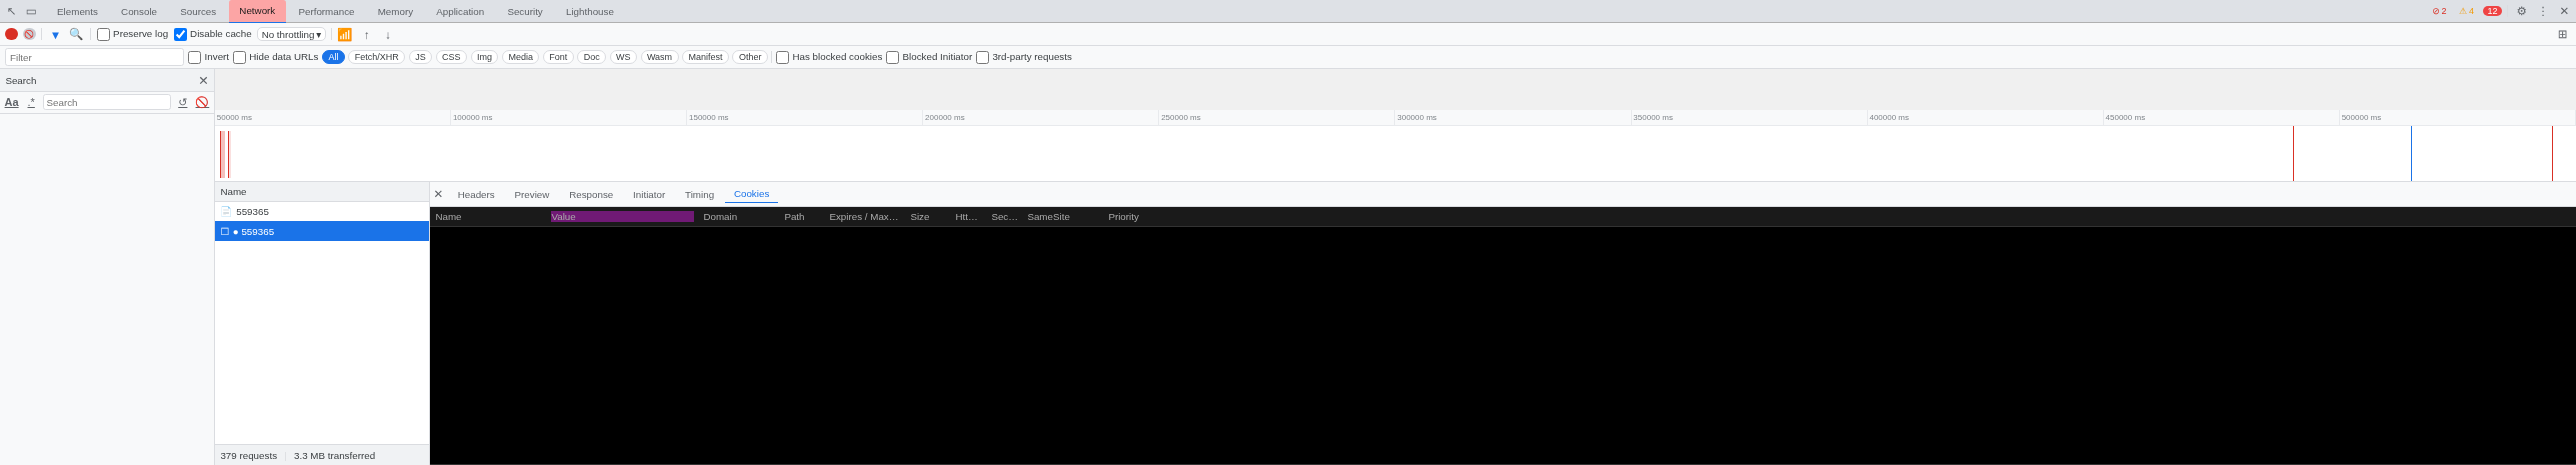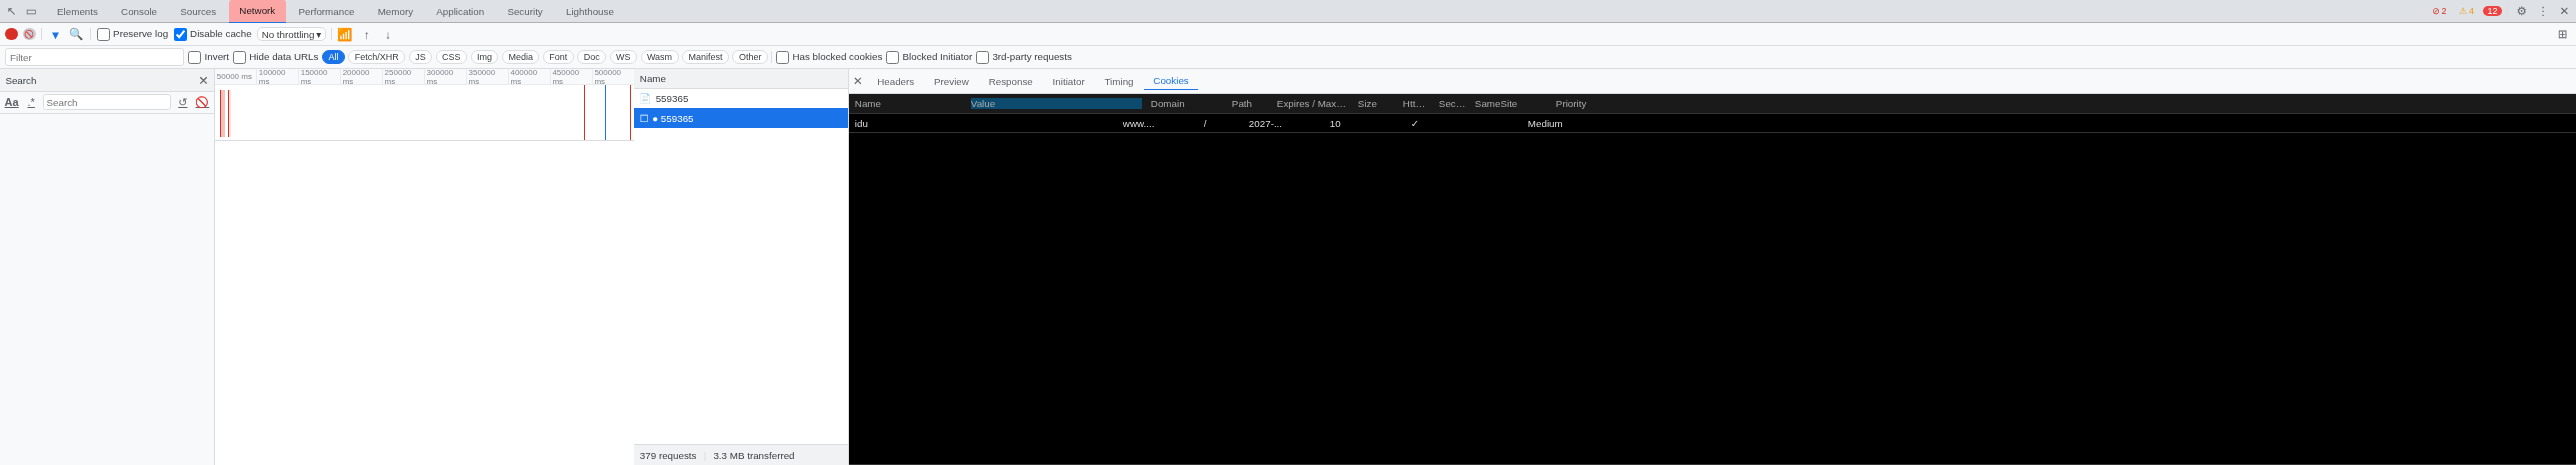--- a/index.html
+++ b/index.html
@@ -183,22 +183,24 @@
       border: 0.9px solid #dadce0;
       border-radius: 2.7px; background: white;
       height: 16px; padding: 0 2.7px;
     }
     .search-input { border: none; outline: none; font-size: 9.8px; width: 100%; background: transparent; }
 
     
     .right-panel {
       flex: 1;
       display: flex;
+      flex-direction: column;
       overflow: hidden;
       background: white;
+      margin-top: 41px;
     }
     .timeline-area {
       height: 72px;
       border-bottom: 0.9px solid #dadce0;
       position: relative;
       background: white;
       overflow: hidden;
     }
     .timeline-ruler {
       display: flex;
@@ -342,21 +344,21 @@
     .cookie-row.header-row {
       background: #1a1a1a;
       color: #aaa;
     }
     .cookie-row.data-row {
       background: black;
       color: #ddd;
     }
     .cookie-cell { overflow: hidden; text-overflow: ellipsis; white-space: nowrap; }
     .cookie-cell.name { width: 107px; }
-    .cookie-cell.value { width: 171px; background: #0c4a6e; }
+    .cookie-cell.value { width: 143px; background: #701a75; }
     .cookie-cell.domain { width: 72px; }
     .cookie-cell.path { width: 36px; }
     .cookie-cell.expires { width: 72px; }
     .cookie-cell.size { width: 36px; }
     .cookie-cell.http { width: 27px; }
     .cookie-cell.secure { width: 27px; }
     .cookie-cell.samesite { width: 72px; }
     .cookie-cell.priority { width: 54px; }
     .separator { width: 0.9px; height: 12.5px; background: #dadce0; }
   </style>
@@ -548,32 +550,20 @@
             <span class="cookie-cell domain">Domain</span>
             <span class="cookie-cell path">Path</span>
             <span class="cookie-cell expires">Expires / Max-Age</span>
             <span class="cookie-cell size">Size</span>
             <span class="cookie-cell http">HttpOnly</span>
             <span class="cookie-cell secure">Secure</span>
             <span class="cookie-cell samesite">SameSite</span>
             <span class="cookie-cell priority">Priority</span>
           </div>
 
-          <div class="cookie-row data-row">
-            <span class="cookie-cell name">idu</span>
-            <span class="cookie-cell value" style="background:#000;color:#000;display:inline-block;width:143px;height:14.3px;overflow:hidden;">████████████████████</span>
-            <span class="cookie-cell domain">www....</span>
-            <span class="cookie-cell path">/</span>
-            <span class="cookie-cell expires">2027-...</span>
-            <span class="cookie-cell size">10</span>
-            <span class="cookie-cell http"></span>
-            <span class="cookie-cell secure">✓</span>
-            <span class="cookie-cell samesite"></span>
-            <span class="cookie-cell priority">Medium</span>
-          </div>
 
           <div class="cookie-row" style="background:#000;flex:1;"></div>
         </div>
       </div>
     </div>
   </div>
 </div>
 
 
 </body></html>

